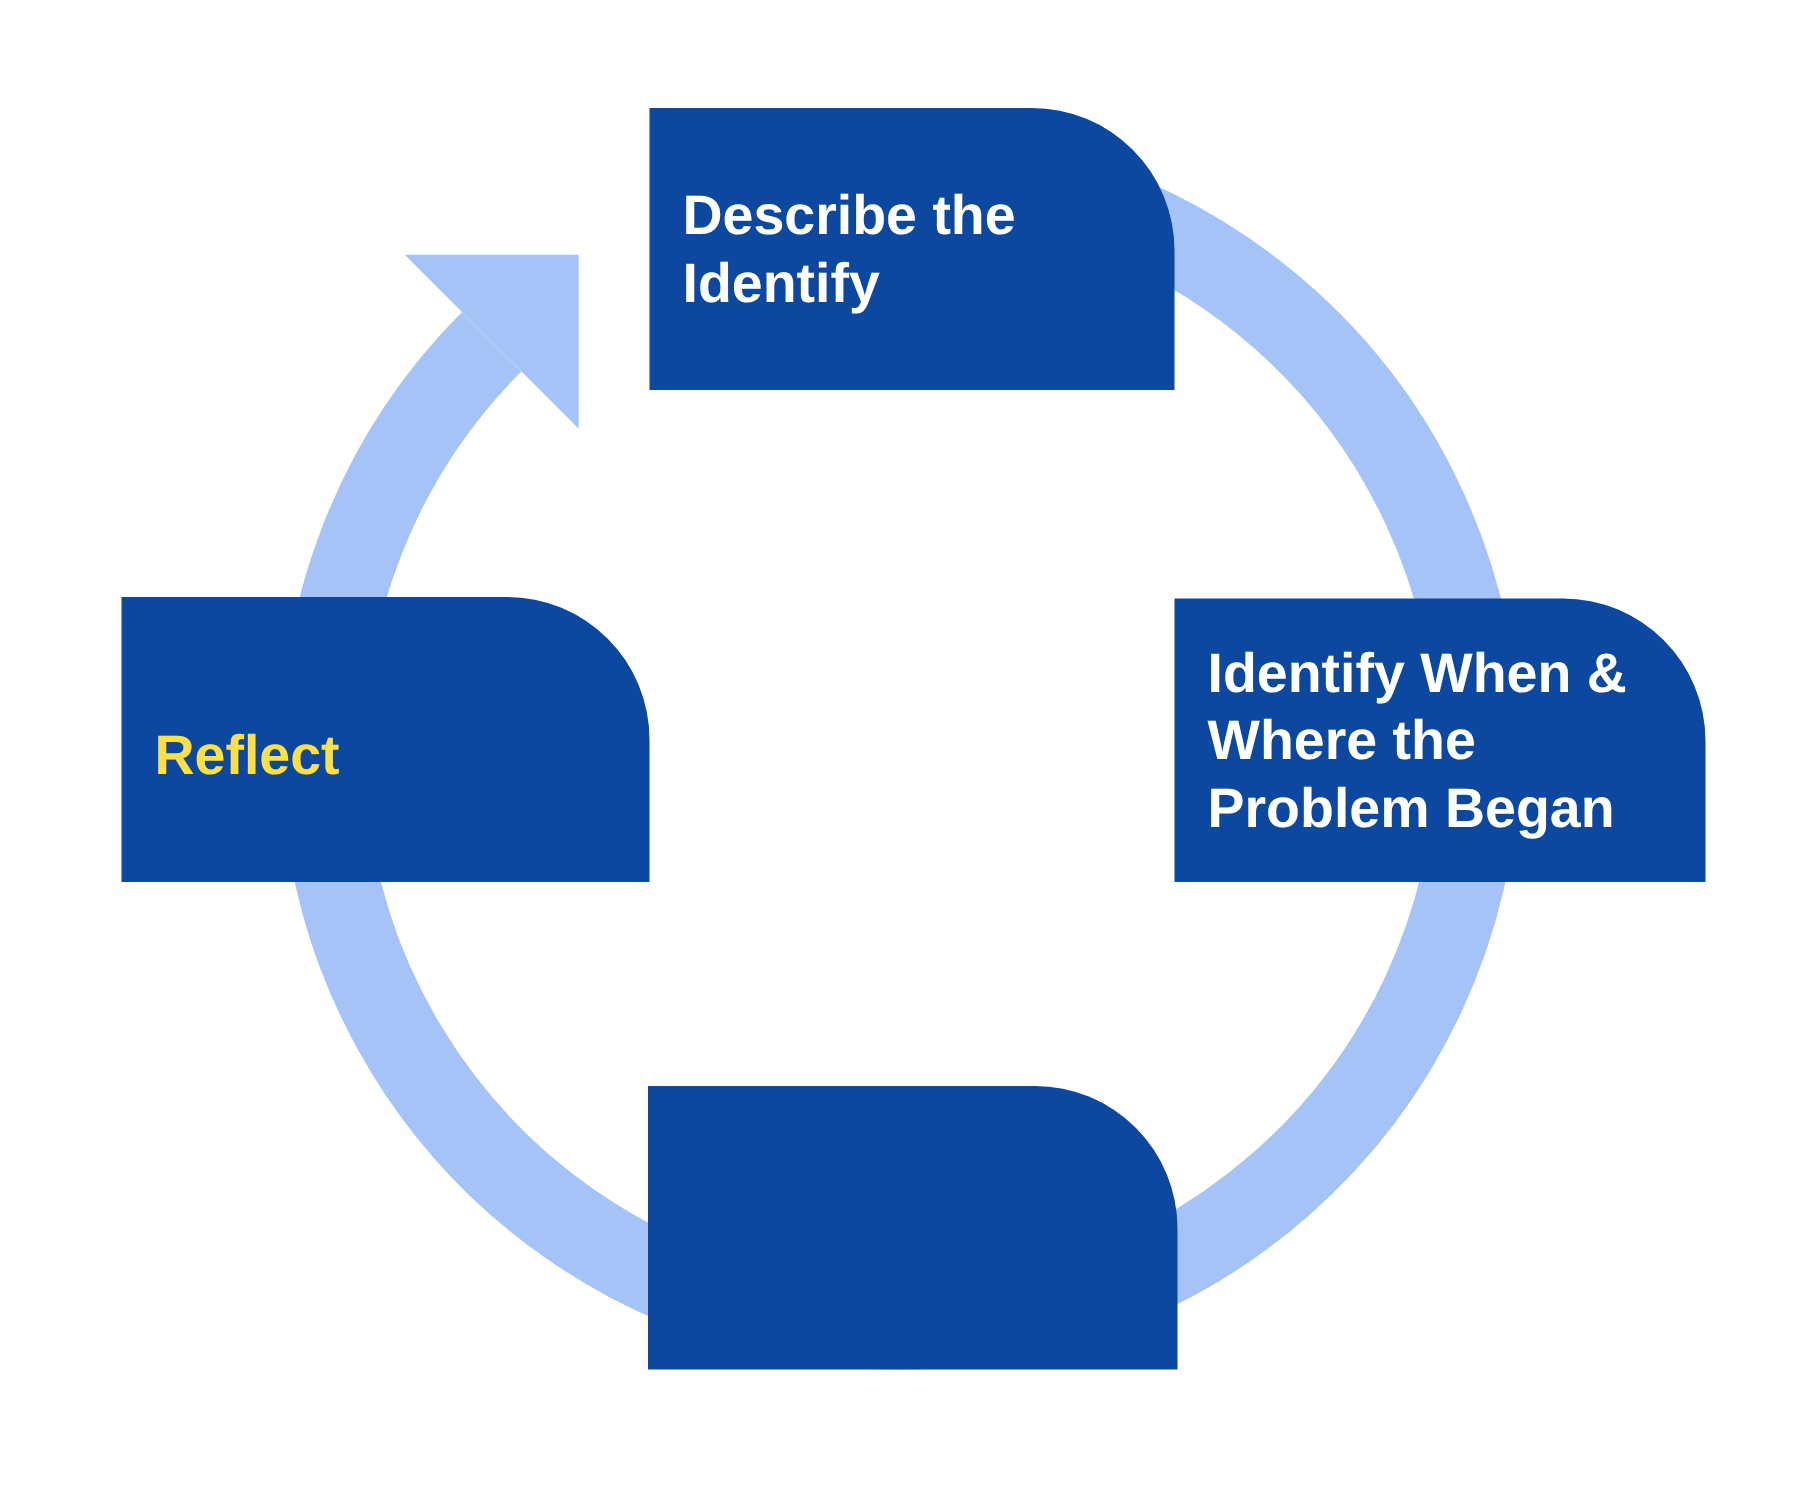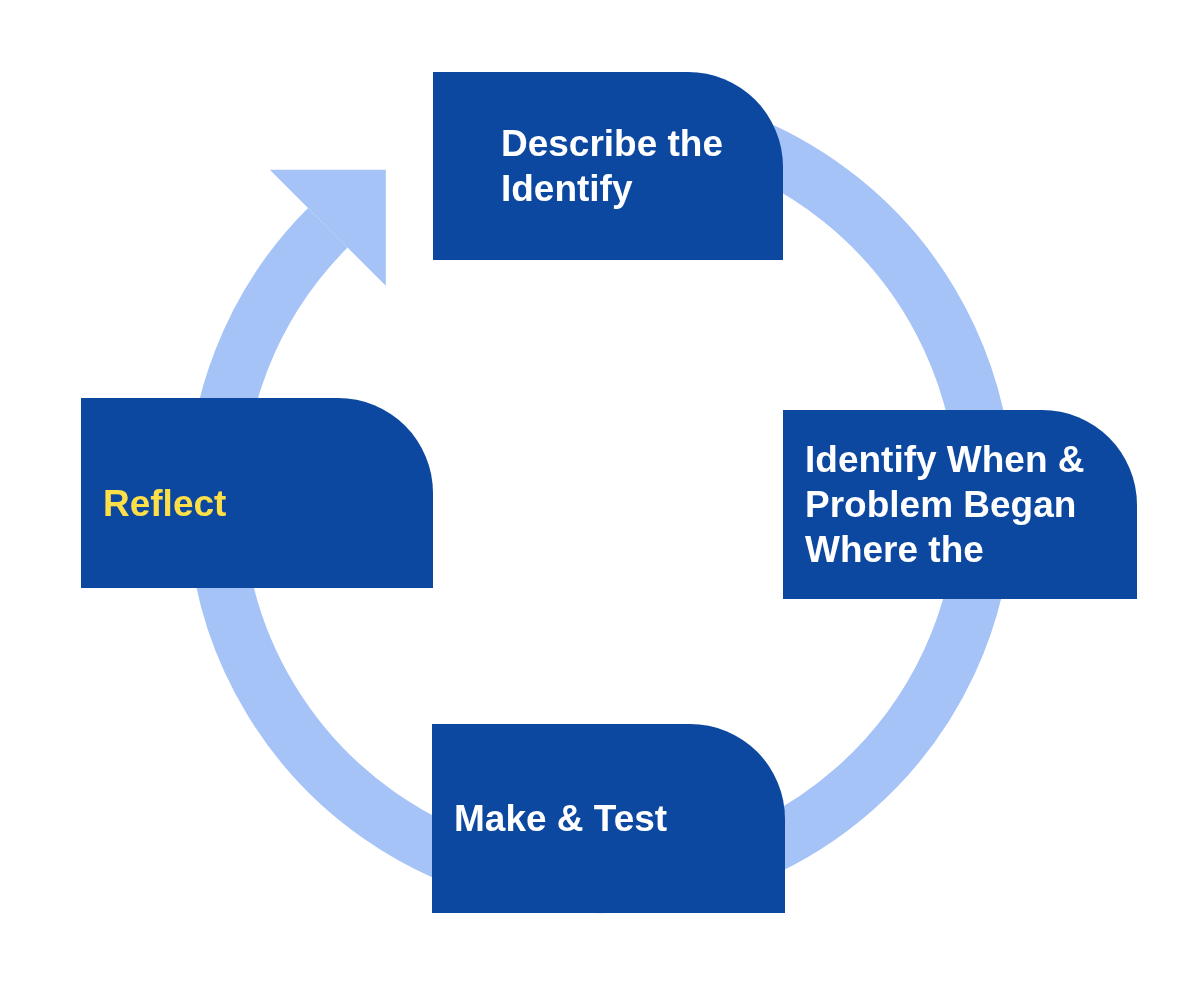--- a/index.html
+++ b/index.html
@@ -35,52 +35,51 @@
     z-index: 2;
   }
   .step-label {
     font-weight: bold;
     font-size: 37px;
     line-height: 45px;
     letter-spacing: 0px;
   }
   .step-label span { display: block; }
   .step-top    { left: 433px; top: 72px;  width: 350px; height: 188px; }
-  .step-right  { left: 783px; top: 410px; width: 354px; height: 189px; }
+  .step-right  { left: 783px; top: 399px; width: 354px; height: 189px; }
   .step-bottom { left: 432px; top: 724px; width: 353px; height: 189px; }
   .step-left   { left: 81px;  top: 398px; width: 352px; height: 190px; }
 </style>
 </head>
 <body>
 
 <div class="canvas">
 
   <svg class="ring-svg" viewBox="0 0 1200 994" aria-hidden="true">
     <path d="M 327.8 227.8 A 385 385 0 1 0 699.6 128.1" fill="none" stroke-width="56" stroke-linecap="butt" stroke="#A5C3F7"></path>
     <polygon points="269.8,169.8 385.8,169.8 385.8,285.8" fill="#A5C3F7"></polygon>
   </svg>
 
-  <div class="step step-top" style="background-color: rgb(12, 71, 160); align-items: center;">
+  <div class="step step-top" style="background-color: rgb(12, 71, 160);">
     <div class="step-label" style="color: rgb(255, 255, 255);">
       <span>Describe the</span>
       <span>Identify</span>
     </div>
   </div>
 
   <div class="step step-right" style="background-color: rgb(12, 71, 160);">
     <div class="step-label" style="color: rgb(255, 255, 255);">
       <span>Identify When &amp;</span>
+      <span>Where the</span>
       <span>Problem Began</span>
-      <span>Where the</span>
     </div>
   </div>
 
   <div class="step step-bottom" style="background-color: rgb(12, 71, 160);">
     <div class="step-label" style="color: rgb(255, 255, 255);">
-      <span>Make &amp; Test</span>
     </div>
   </div>
 
   <div class="step step-left" style="background-color: rgb(12, 71, 160);">
     <div class="step-label" style="color: #fde047; margin-top: 21px;">
       <span>Reflect</span>
     </div>
   </div>
 
 </div>

